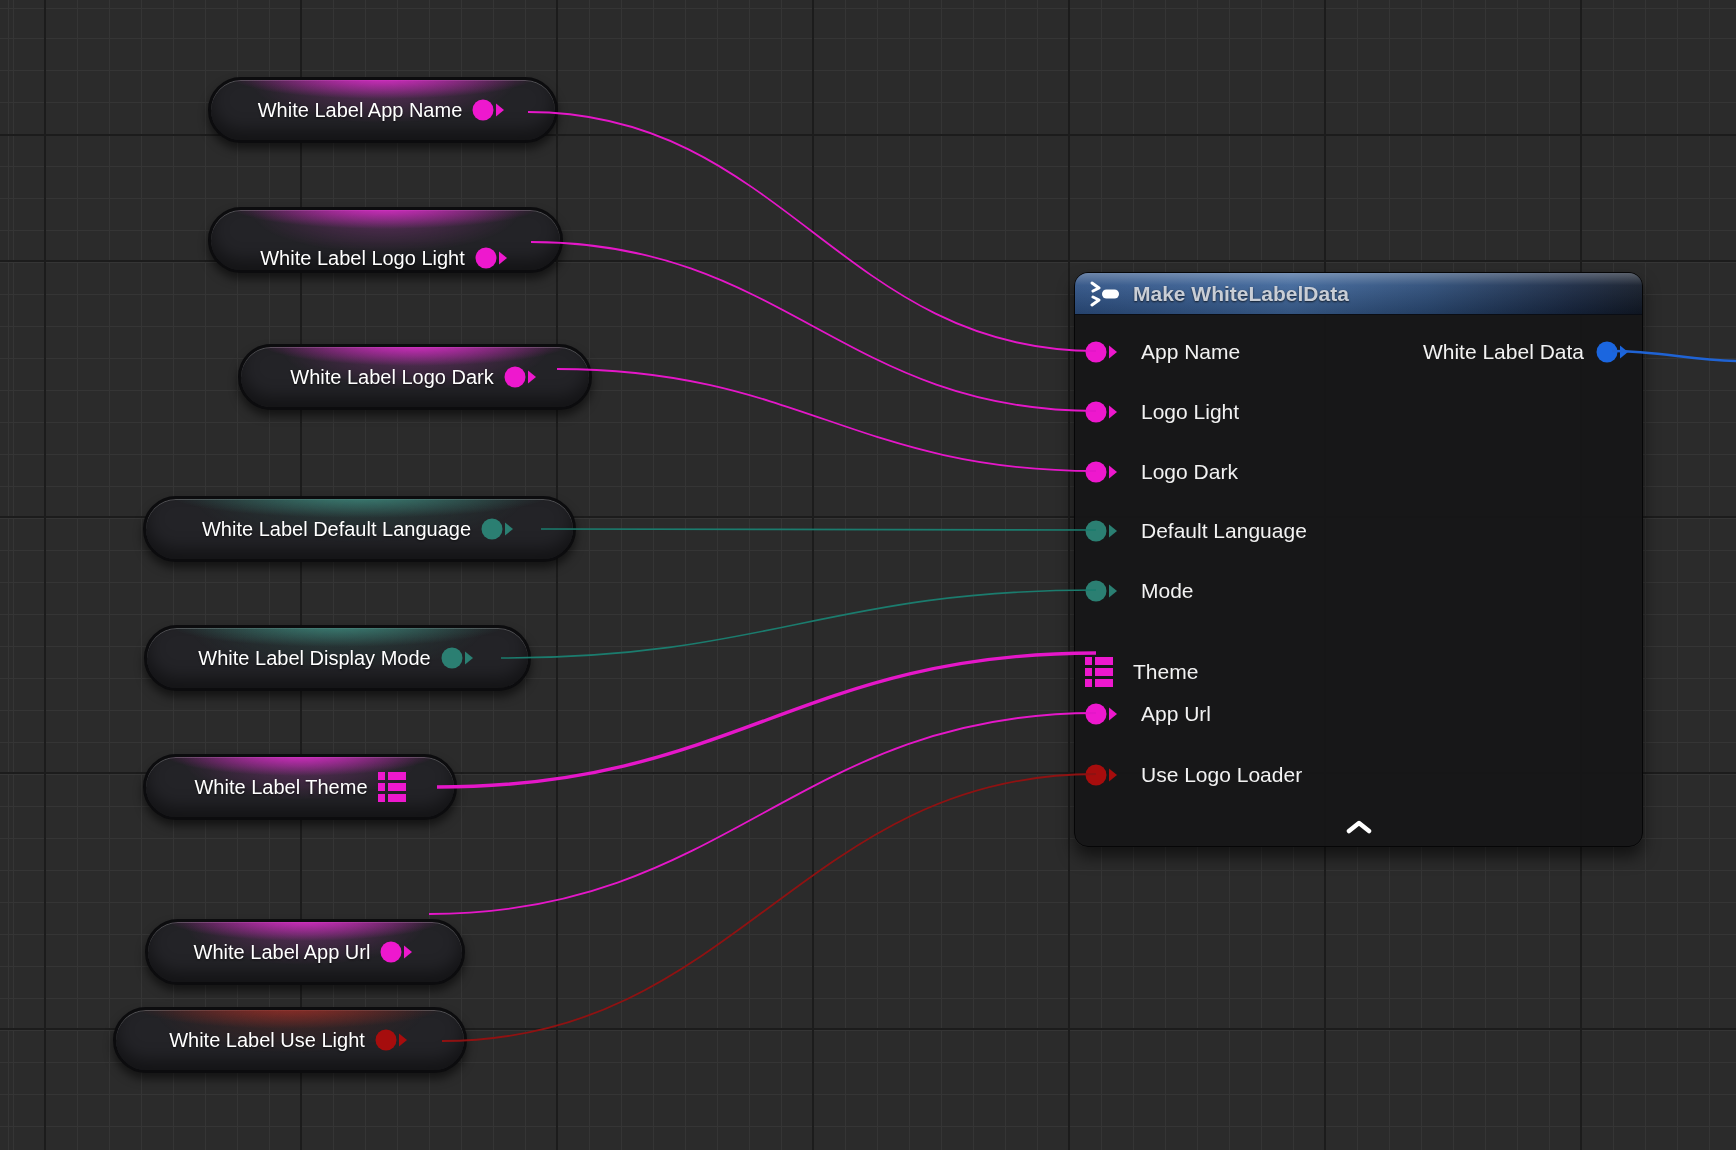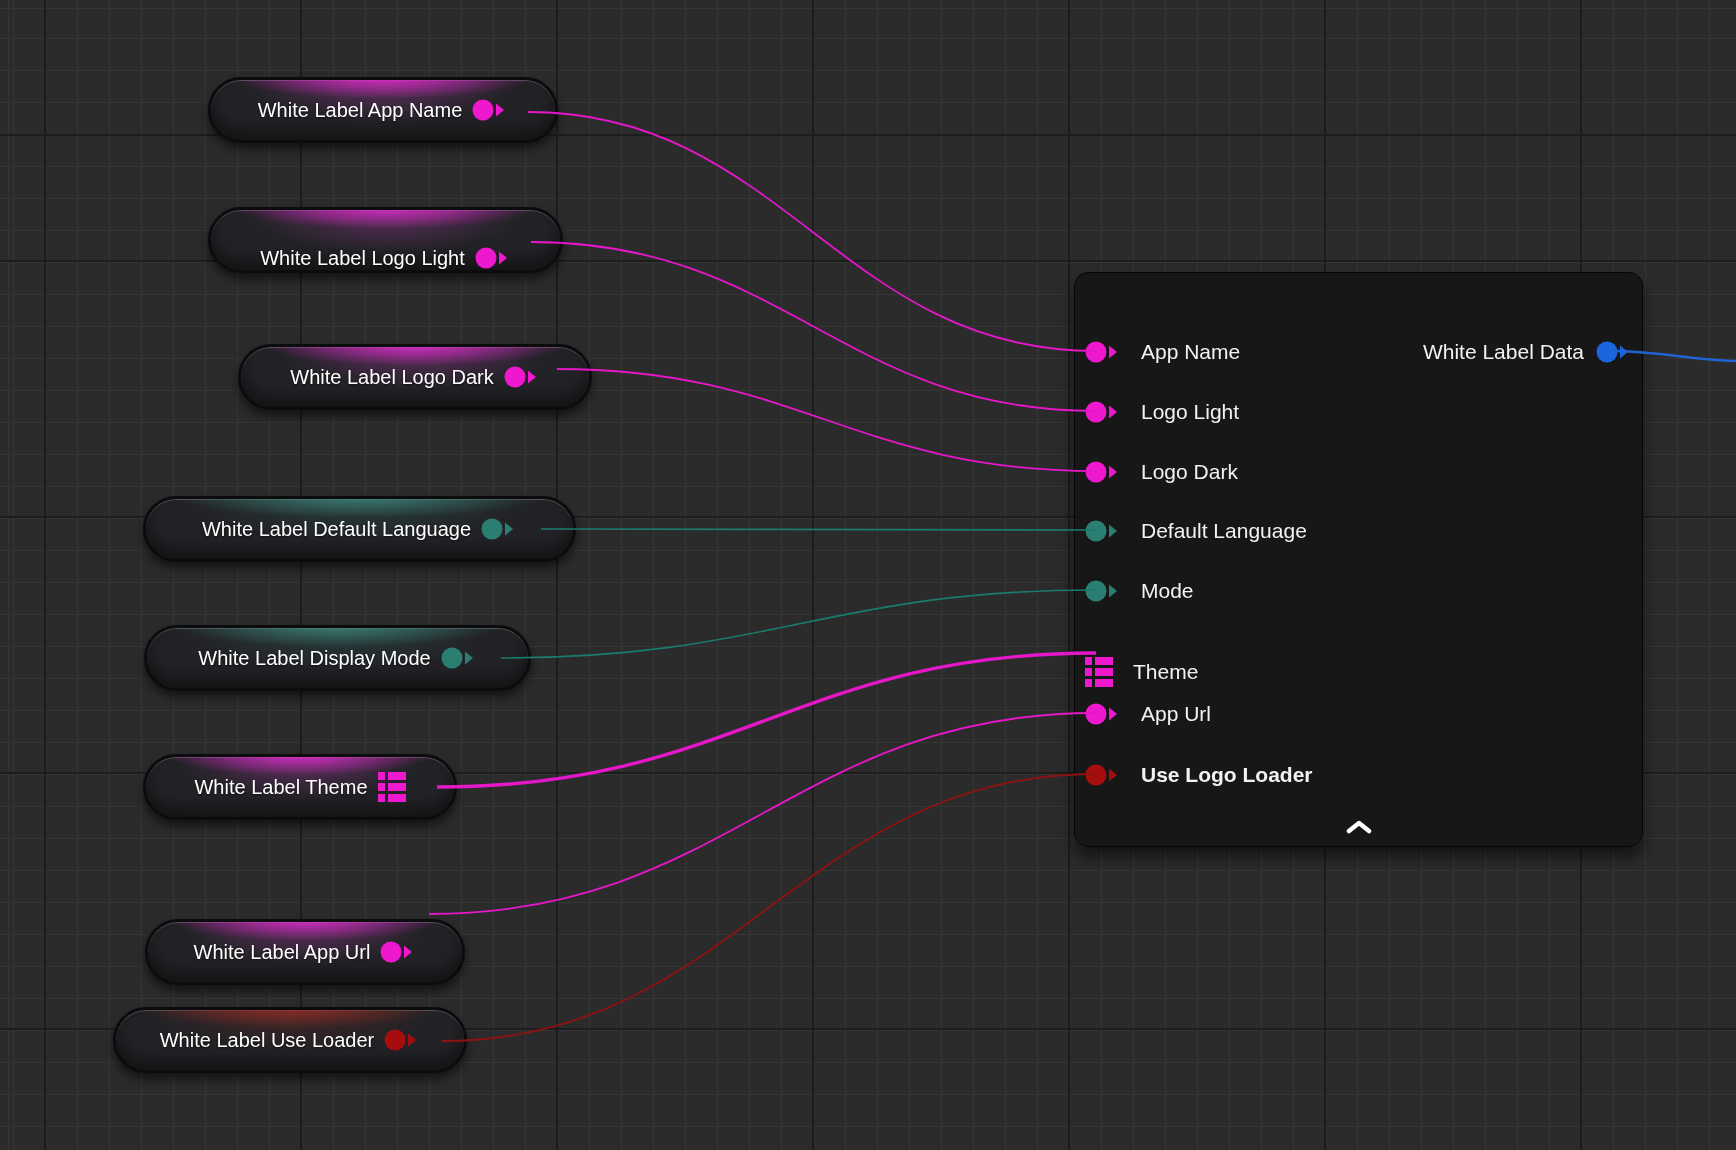--- a/index.html
+++ b/index.html
@@ -184,28 +184,36 @@
 
   <div class="var-node magenta" style="left:145px;top:881px;width:320px;margin-top:38px;">
     <span class="var-label">White Label App Url</span>
     <svg class="pin-svg" width="36" height="24" viewBox="0 0 36 24" fill="#EE18CE">
         <circle cx="11" cy="12" r="10.5"></circle>
         <path d="M24,5.5 L32,12 L24,18.5 Z"></path>
       </svg>
   </div>
 
   <div class="var-node red" style="left:113px;top:1007px;width:354px;">
-    <span class="var-label">White Label Use Loader</span>
+    <span class="var-label">White Label Use Light</span>
     <svg class="pin-svg" width="36" height="24" viewBox="0 0 36 24" fill="#A60D0D">
         <circle cx="11" cy="12" r="10.5"></circle>
         <path d="M24,5.5 L32,12 L24,18.5 Z"></path>
       </svg>
   </div>
 
   <div class="make-node">
+    <div class="make-header">
+      <svg width="34" height="26" viewBox="0 0 34 26">
+        <path d="M4,2 L11,7 L5,10" stroke="#ffffff" stroke-width="3" fill="none" stroke-linecap="round" stroke-linejoin="round"></path>
+        <path d="M4,24 L11,19 L5,16" stroke="#ffffff" stroke-width="3" fill="none" stroke-linecap="round" stroke-linejoin="round"></path>
+        <rect x="14" y="8.5" width="17" height="9" rx="4.5" fill="#ffffff"></rect>
+      </svg>
+      <span class="make-title">Make WhiteLabelData</span>
+    </div>
 
     <div class="pin-row" style="top:64px;">
       <svg class="pin-svg" width="36" height="24" viewBox="0 0 36 24" fill="#EE18CE">
           <circle cx="11" cy="12" r="10.5"></circle>
           <path d="M24,5.5 L32,12 L24,18.5 Z"></path>
         </svg>
       <span class="pin-label">App Name</span>
     </div>
     <div class="pin-row" style="top:124px;">
       <svg class="pin-svg" width="36" height="24" viewBox="0 0 36 24" fill="#EE18CE">
@@ -246,21 +254,21 @@
         </svg>
       <span class="pin-label">Theme</span>
     </div>
     <div class="pin-row" style="top:426px;">
       <svg class="pin-svg" width="36" height="24" viewBox="0 0 36 24" fill="#EE18CE">
           <circle cx="11" cy="12" r="10.5"></circle>
           <path d="M24,5.5 L32,12 L24,18.5 Z"></path>
         </svg>
       <span class="pin-label">App Url</span>
     </div>
-    <div class="pin-row" style="top:487px;font-weight:bold;">
+    <div class="pin-row" style="top:487px;">
       <svg class="pin-svg" width="36" height="24" viewBox="0 0 36 24" fill="#A60D0D">
           <circle cx="11" cy="12" r="10.5"></circle>
           <path d="M24,5.5 L32,12 L24,18.5 Z"></path>
         </svg>
       <span class="pin-label">Use Logo Loader</span>
     </div>
 
     <div class="pin-row out" style="top:64px;">
       <span class="pin-label">White Label Data</span>
       <svg class="pin-svg" width="36" height="24" viewBox="0 0 36 24" fill="#1B66DF">

